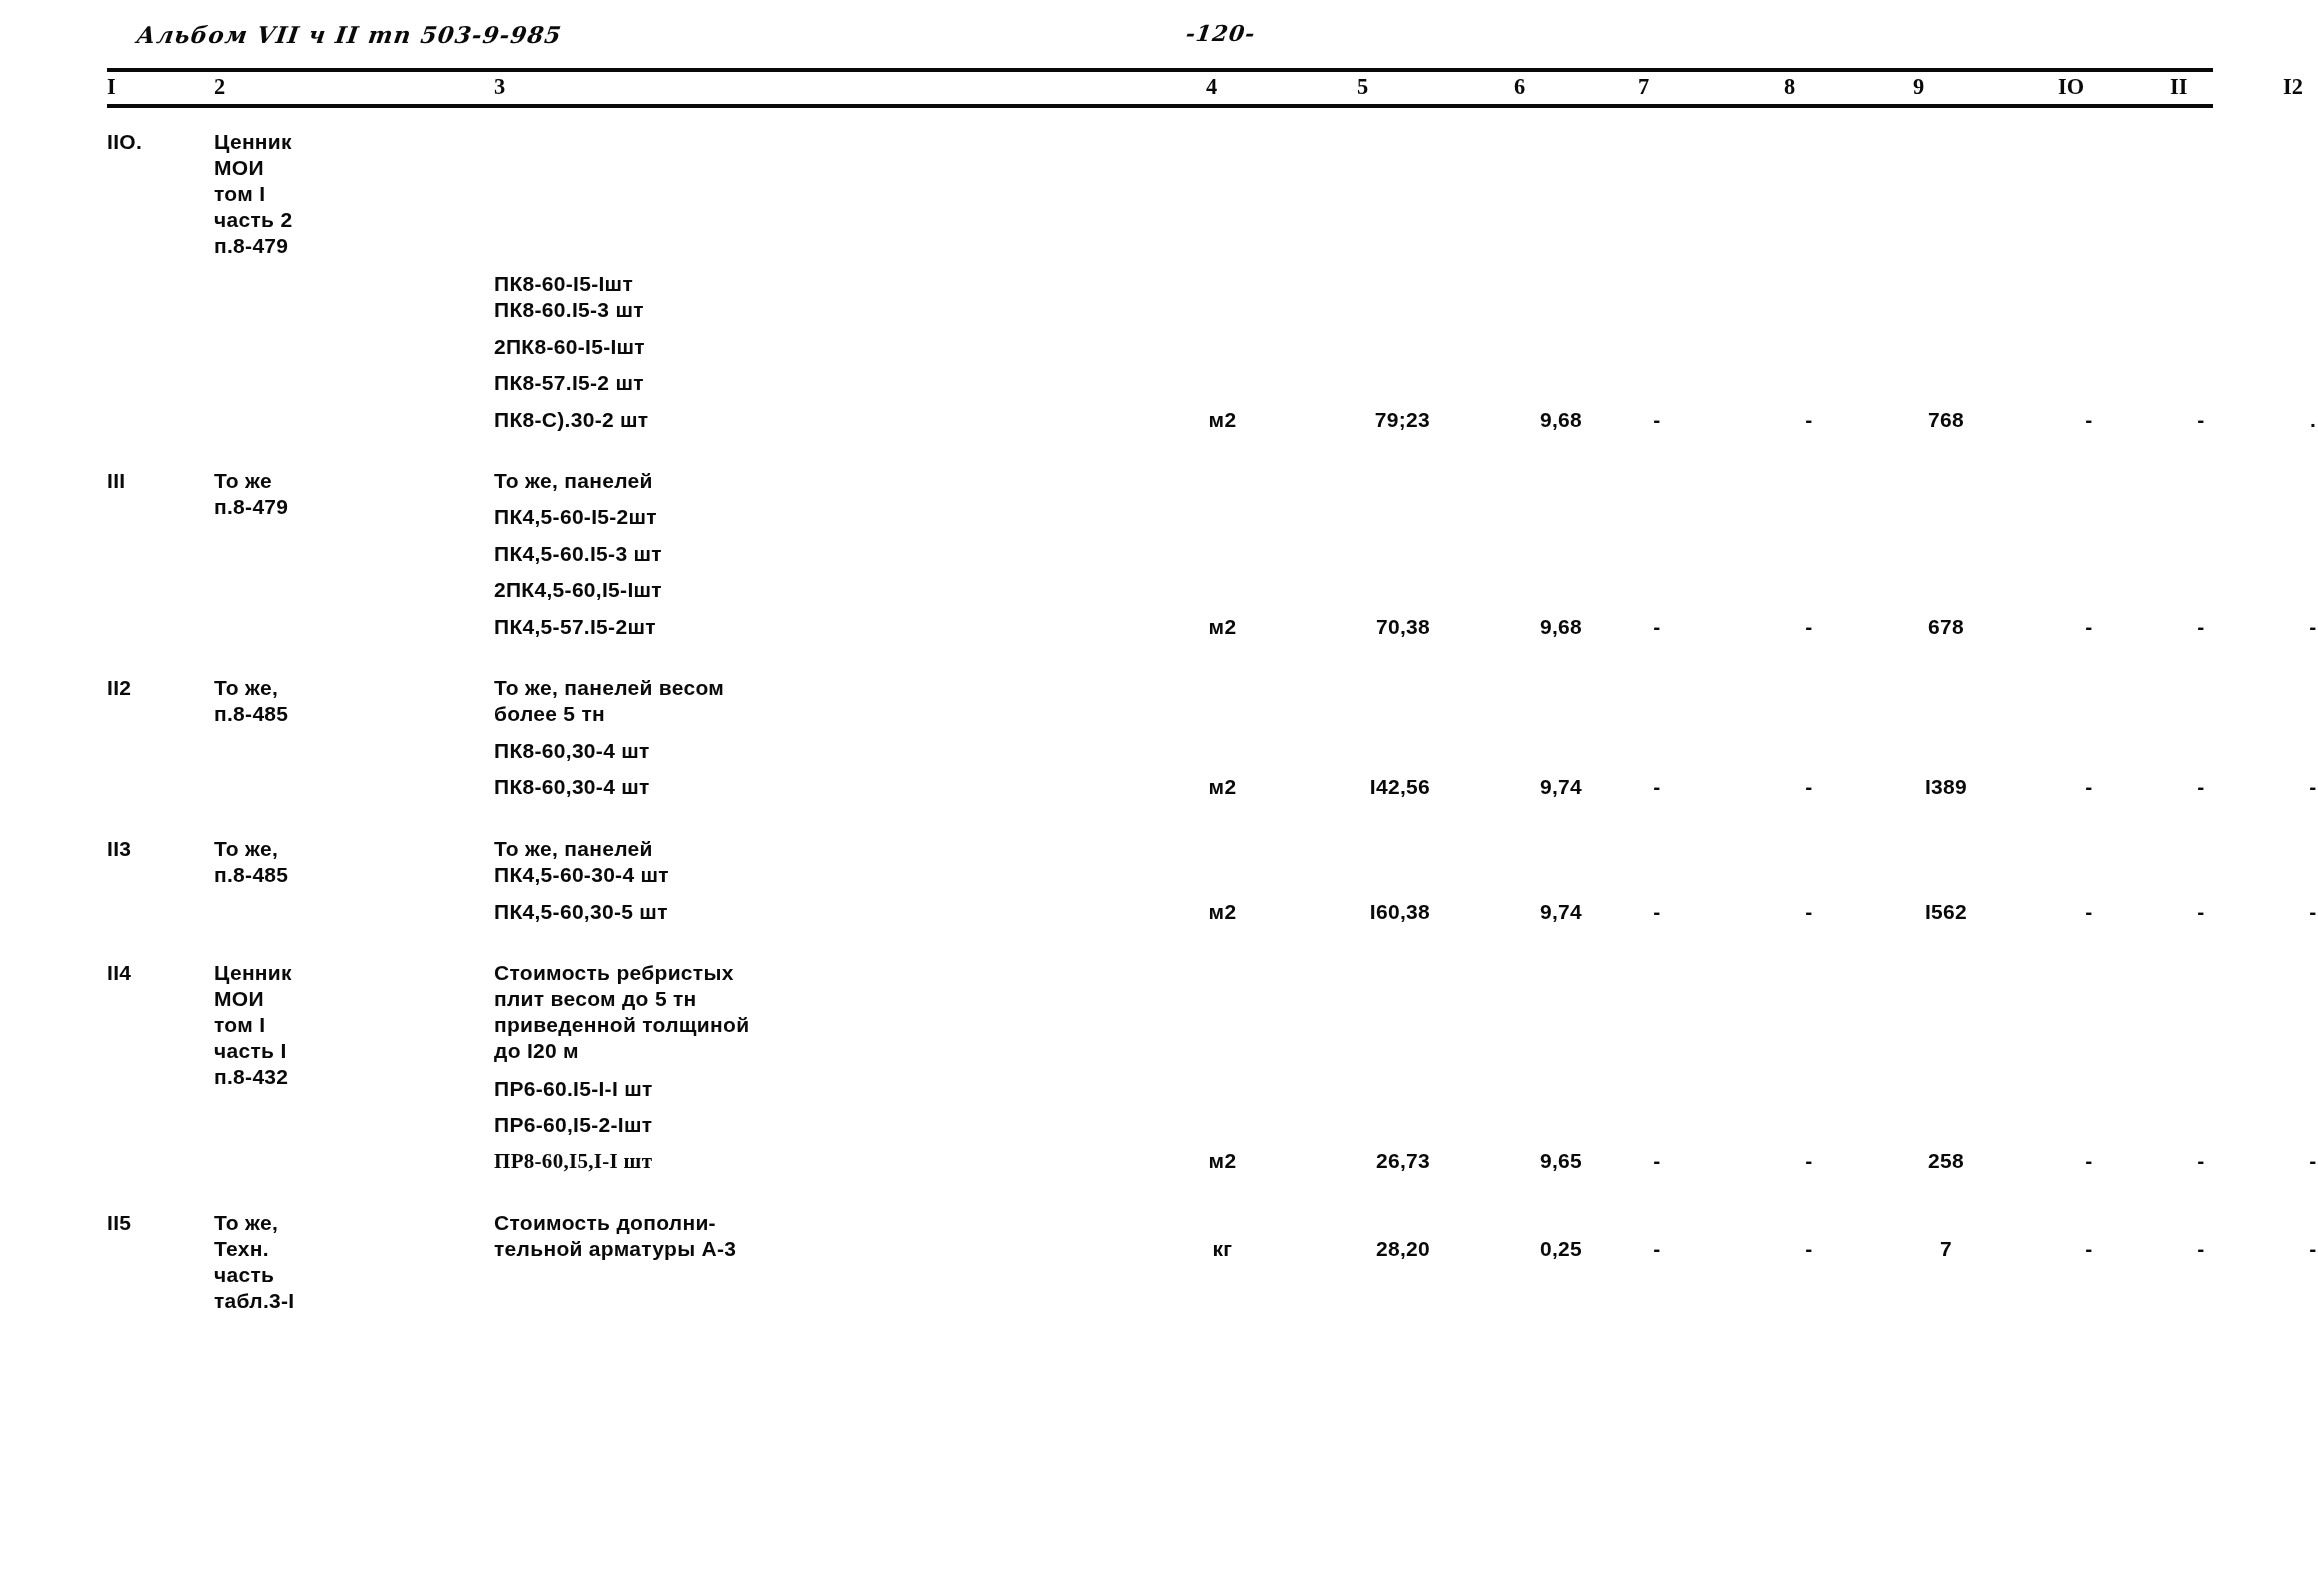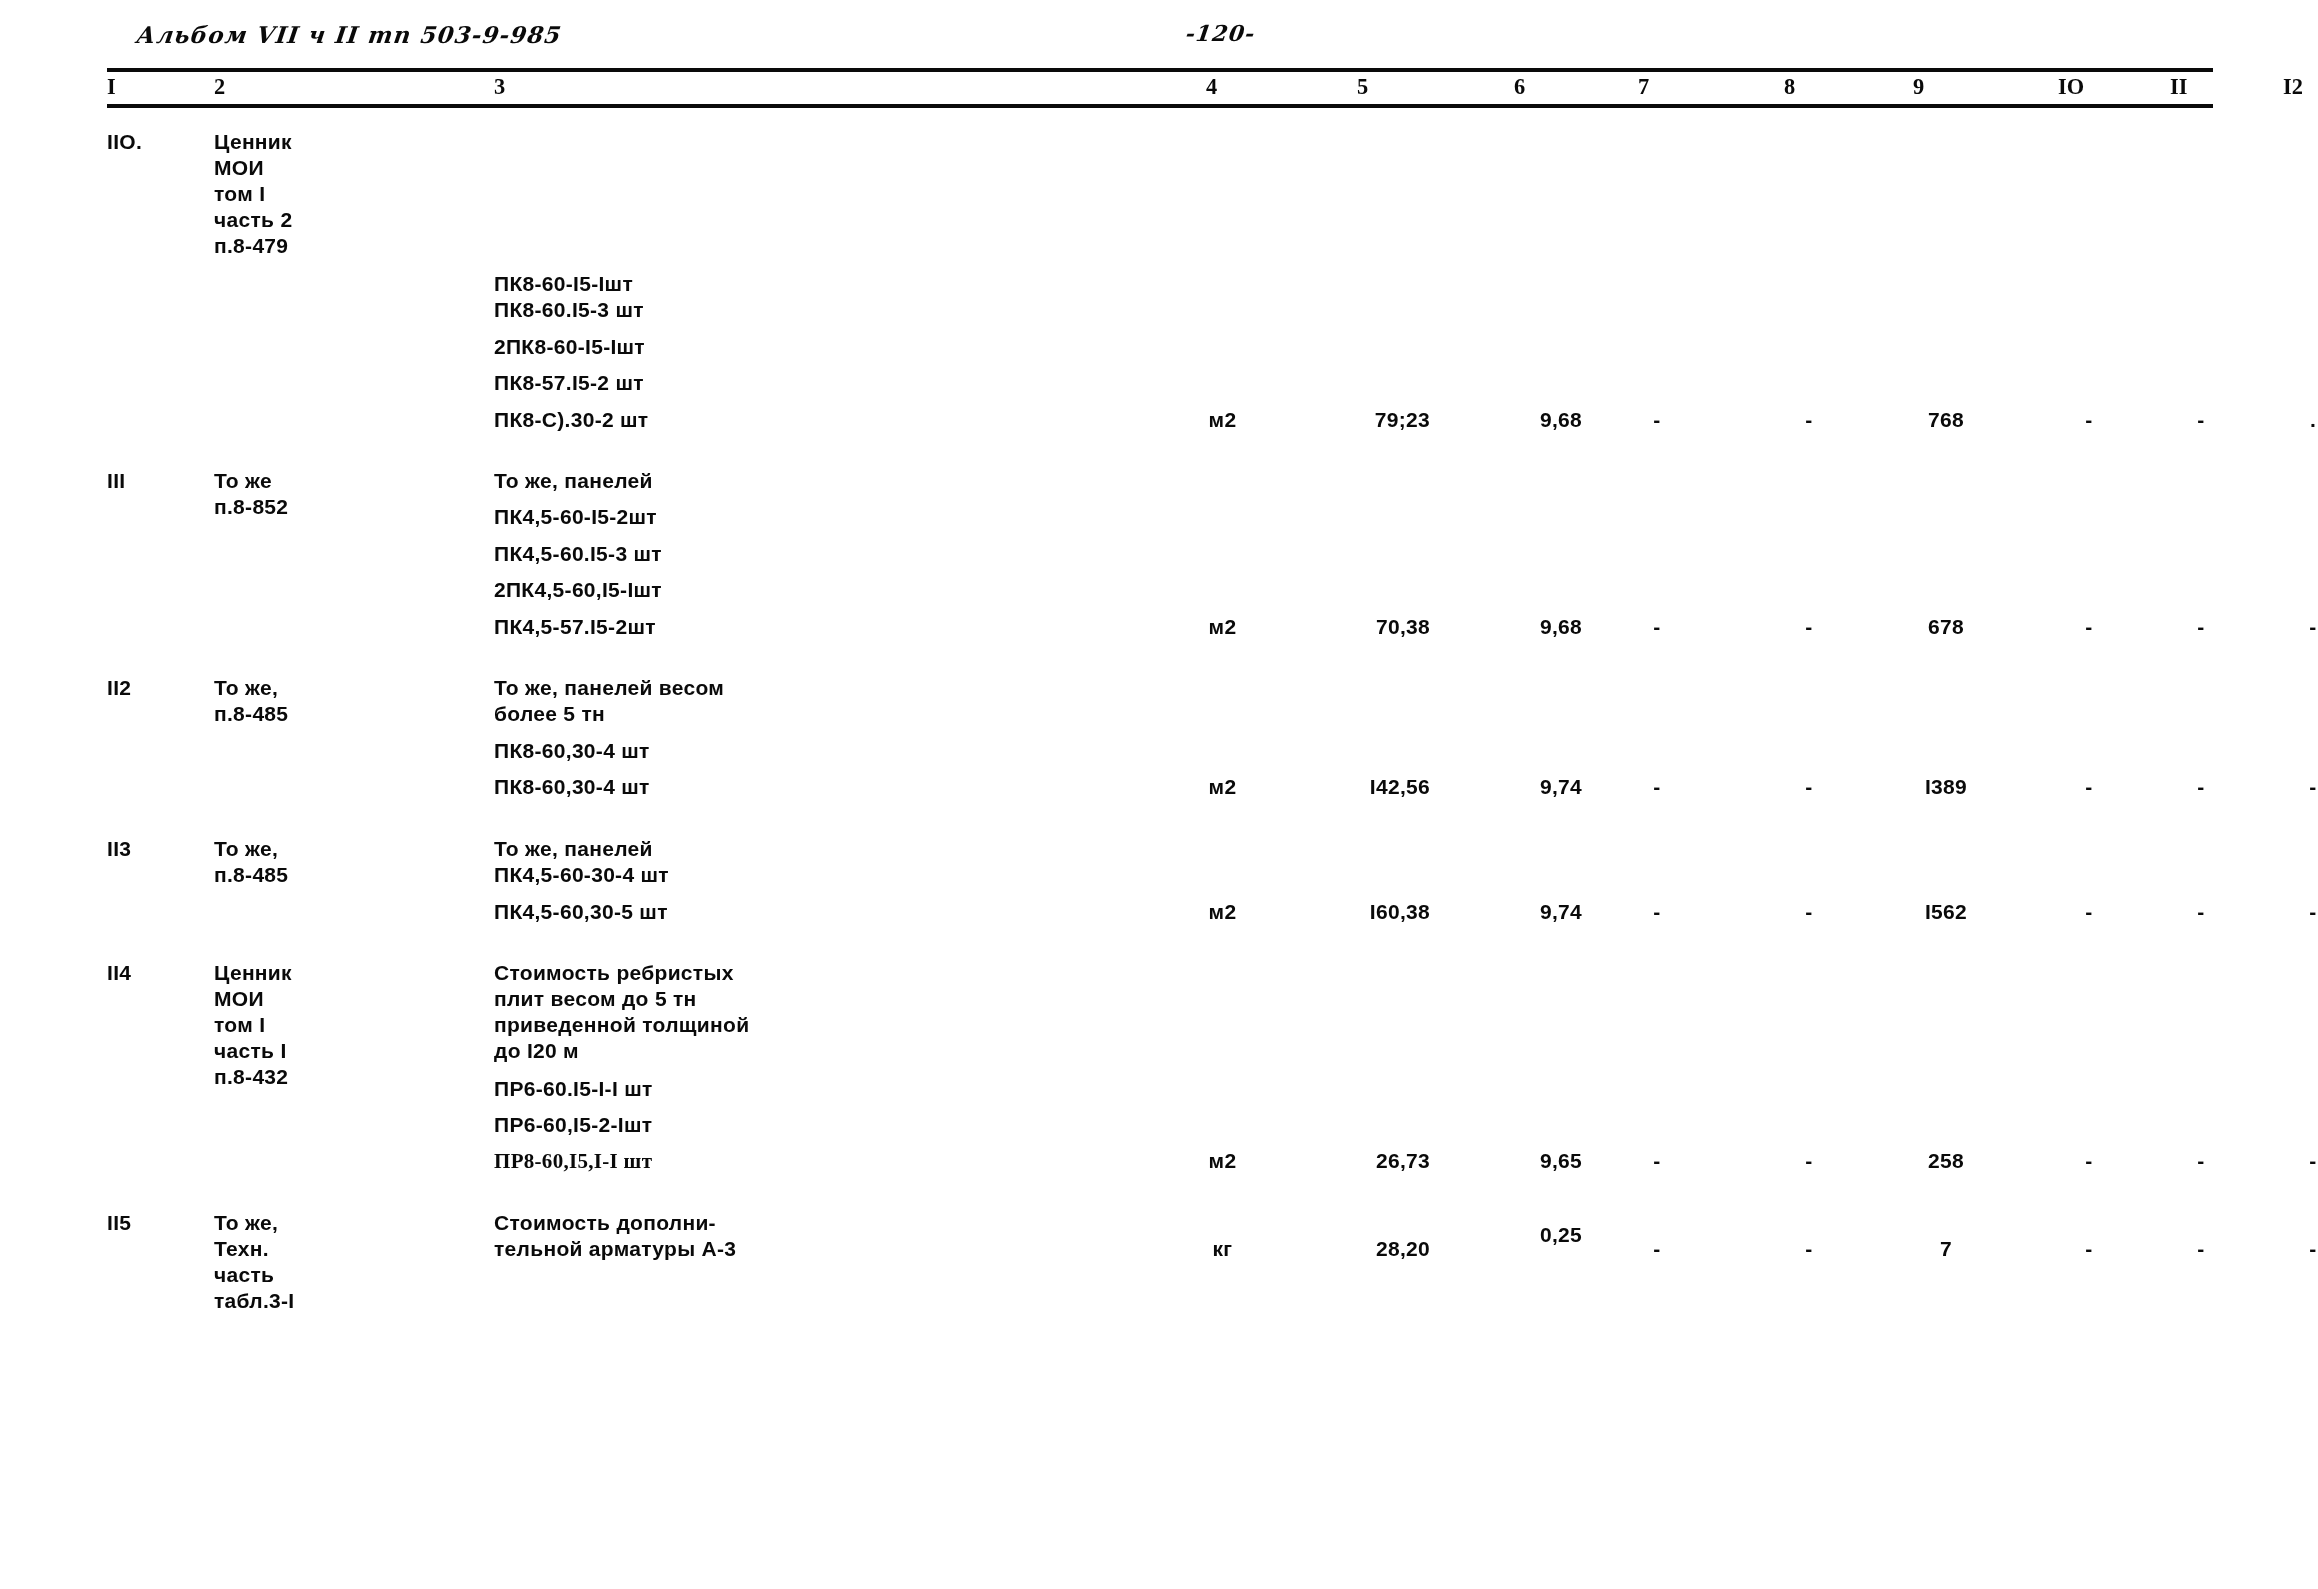--- a/index.html
+++ b/index.html
@@ -153,21 +153,21 @@
       <div class="cell c-v7" style="top: 278px;">-</div>
       <div class="cell c-v8" style="top: 278px;">-</div>
       <div class="cell c-v9" style="top: 278px;">768</div>
       <div class="cell c-v10" style="top: 278px;">-</div>
       <div class="cell c-v11" style="top: 278px;">-</div>
       <div class="cell c-v12" style="top: 278px;">.</div>
     </div>
     <div class="row" style="height: 172px; margin-bottom: 35px;">
       <div class="cell c-num" style="top: 0px;">III</div>
       <div class="cell c-ref" style="top: 0px;">То же
-п.8-852</div>
+п.8-479</div>
       <div class="cell c-desc" style="top: 0px;">То же, панелей</div>
       <div class="cell c-desc" style="top: 36px;">ПК4,5-60-I5-2шт</div>
       <div class="cell c-desc" style="top: 73px;">ПК4,5-60.I5-3 шт</div>
       <div class="cell c-desc" style="top: 109px;">2ПК4,5-60,I5-Iшт</div>
       <div class="cell c-desc" style="top: 146px; text-align: right;">ПК4,5-57.I5-2шт</div>
       <div class="cell c-unit" style="top: 146px;">м2</div>
       <div class="cell c-v5" style="top: 146px;">70,38</div>
       <div class="cell c-v6" style="top: 146px;">9,68</div>
       <div class="cell c-v7" style="top: 146px;">-</div>
       <div class="cell c-v8" style="top: 146px;">-</div>
@@ -238,21 +238,21 @@
     <div class="row" style="height: 105px; margin-bottom: 35px; margin-top: 11px;">
       <div class="cell c-num" style="top: 0px;">II5</div>
       <div class="cell c-ref" style="top: 0px;">То же,
 Техн.
 часть
 табл.3-I</div>
       <div class="cell c-desc" style="top: 0px;">Стоимость дополни-
 тельной арматуры А-3</div>
       <div class="cell c-unit" style="top: 26px;">кг</div>
       <div class="cell c-v5" style="top: 26px;">28,20</div>
-      <div class="cell c-v6" style="top: 12px;">0,25</div>
+      <div class="cell c-v6" style="top: 26px;">0,25</div>
       <div class="cell c-v7" style="top: 26px;">-</div>
       <div class="cell c-v8" style="top: 26px;">-</div>
       <div class="cell c-v9" style="top: 26px;">7</div>
       <div class="cell c-v10" style="top: 26px;">-</div>
       <div class="cell c-v11" style="top: 26px;">-</div>
       <div class="cell c-v12" style="top: 26px;">-</div>
     </div>
   </div>
 
 <div id="scan-tint"></div>

